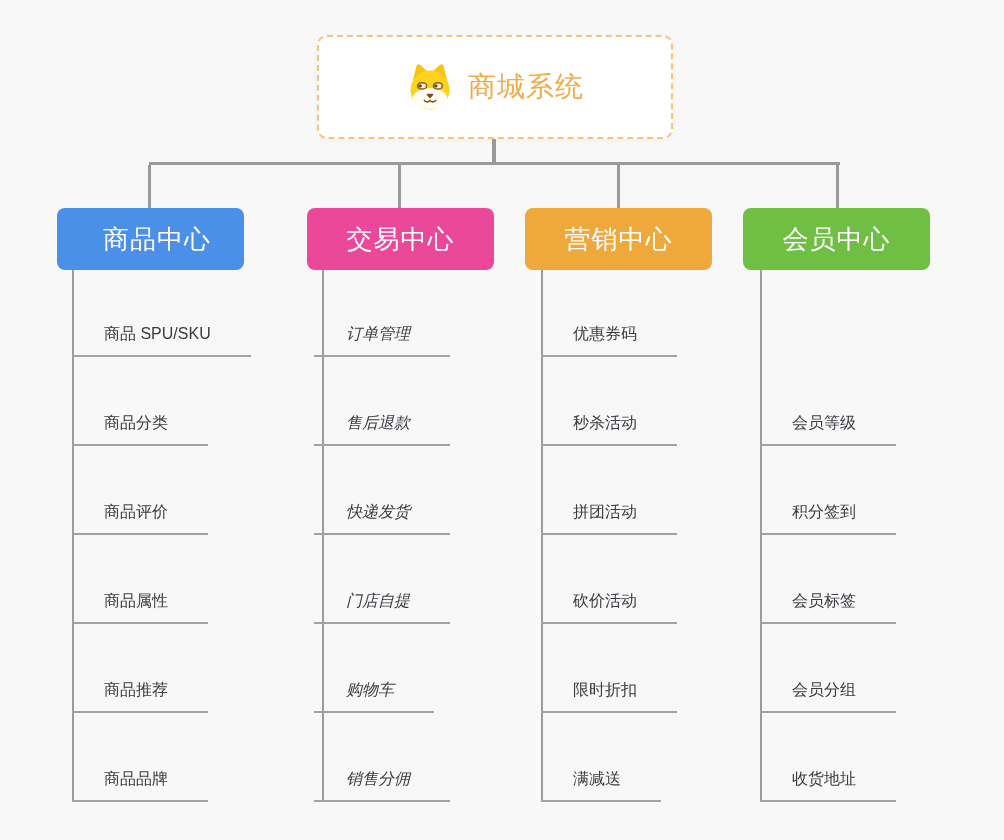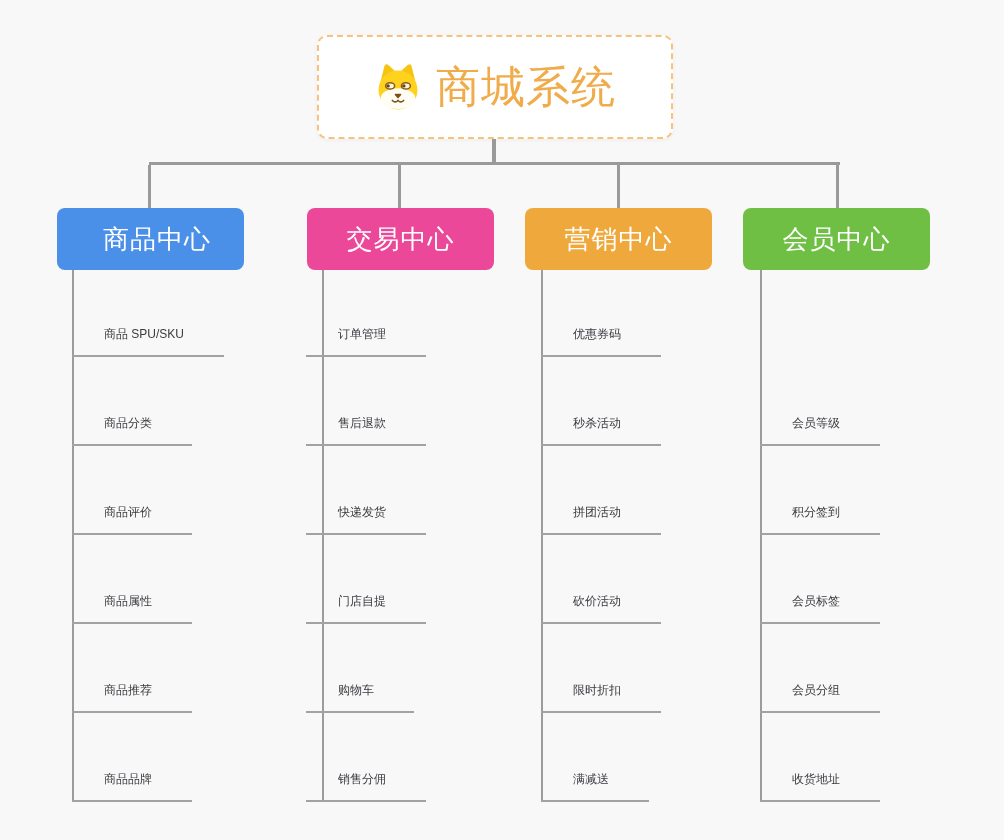--- a/index.html
+++ b/index.html
@@ -5,21 +5,21 @@
   html,body{margin:0;padding:0;background:#f8f8f8;font-family:"Liberation Sans","DejaVu Sans",sans-serif;}
   #canvas{position:relative;width:1004px;height:840px;background:#f8f8f8;overflow:hidden;}
 
   
   .root-node{
     position:absolute;left:317px;top:35px;width:356px;height:104px;
     background:#ffffff;border:2px dashed #f6c27c;border-radius:10px;
     box-sizing:border-box;display:flex;align-items:center;justify-content:center;
     gap:14px;box-shadow:0 1px 4px rgba(0,0,0,.05);
   }
-  .root-title{font-size:44px;font-weight:500;color:#f0ac4b;letter-spacing:1px;white-space:nowrap;}
+  .root-title{font-size:28px;font-weight:500;color:#f0ac4b;letter-spacing:1px;white-space:nowrap;}
   .root-icon{width:48px;height:48px;flex:0 0 auto;}
 
   
   .line{position:absolute;background:#9a9a9a;}
   .trunk{left:492px;top:139px;width:4px;height:26px;}
   .bus{left:149px;top:162px;width:691px;height:3px;}
   .drop{top:165px;width:3px;height:43px;}
   .drop.d0{left:148px;} .drop.d1{left:398px;} .drop.d2{left:617px;} .drop.d3{left:836px;}
   .spine{top:270px;width:2px;height:530px;background:#9c9c9c;}
   .spine.c0{left:72px;} .spine.c1{left:322px;} .spine.c2{left:541px;} .spine.c3{left:760px;}
@@ -32,25 +32,25 @@
     box-sizing:border-box;
   }
   .branch-node.b0{left:57px;}
   .branch-node.b1{left:307px;}
   .branch-node.b2{left:525px;}
   .branch-node.b3{left:743px;}
 
   
   .leaf{
     position:absolute;white-space:nowrap;
-    font-size:12px;color:#3a3b40;line-height:34px;height:36px;
+    font-size:16px;color:#3a3b40;line-height:34px;height:36px;
     padding:0 40px 2px 32px;border-bottom:2px solid #a2a2a2;
     box-sizing:content-box;
   }
-  .leaf.c0{left:72px;} .leaf.c1{left:306px;} .leaf.c2{left:541px;} .leaf.c3{left:760px;}
+  .leaf.c0{left:72px;} .leaf.c1{left:314px;font-style:italic;} .leaf.c2{left:541px;} .leaf.c3{left:760px;}
   .leaf.r0{top:317px;} .leaf.r1{top:406px;} .leaf.r2{top:495px;}
   .leaf.r3{top:584px;} .leaf.r4{top:673px;} .leaf.r5{top:762px;}
 </style>
 </head>
 <body>
 
 <div id="canvas">
 
   <div class="root-node">
     <svg class="root-icon" viewBox="0 0 64 64" aria-hidden="true">

